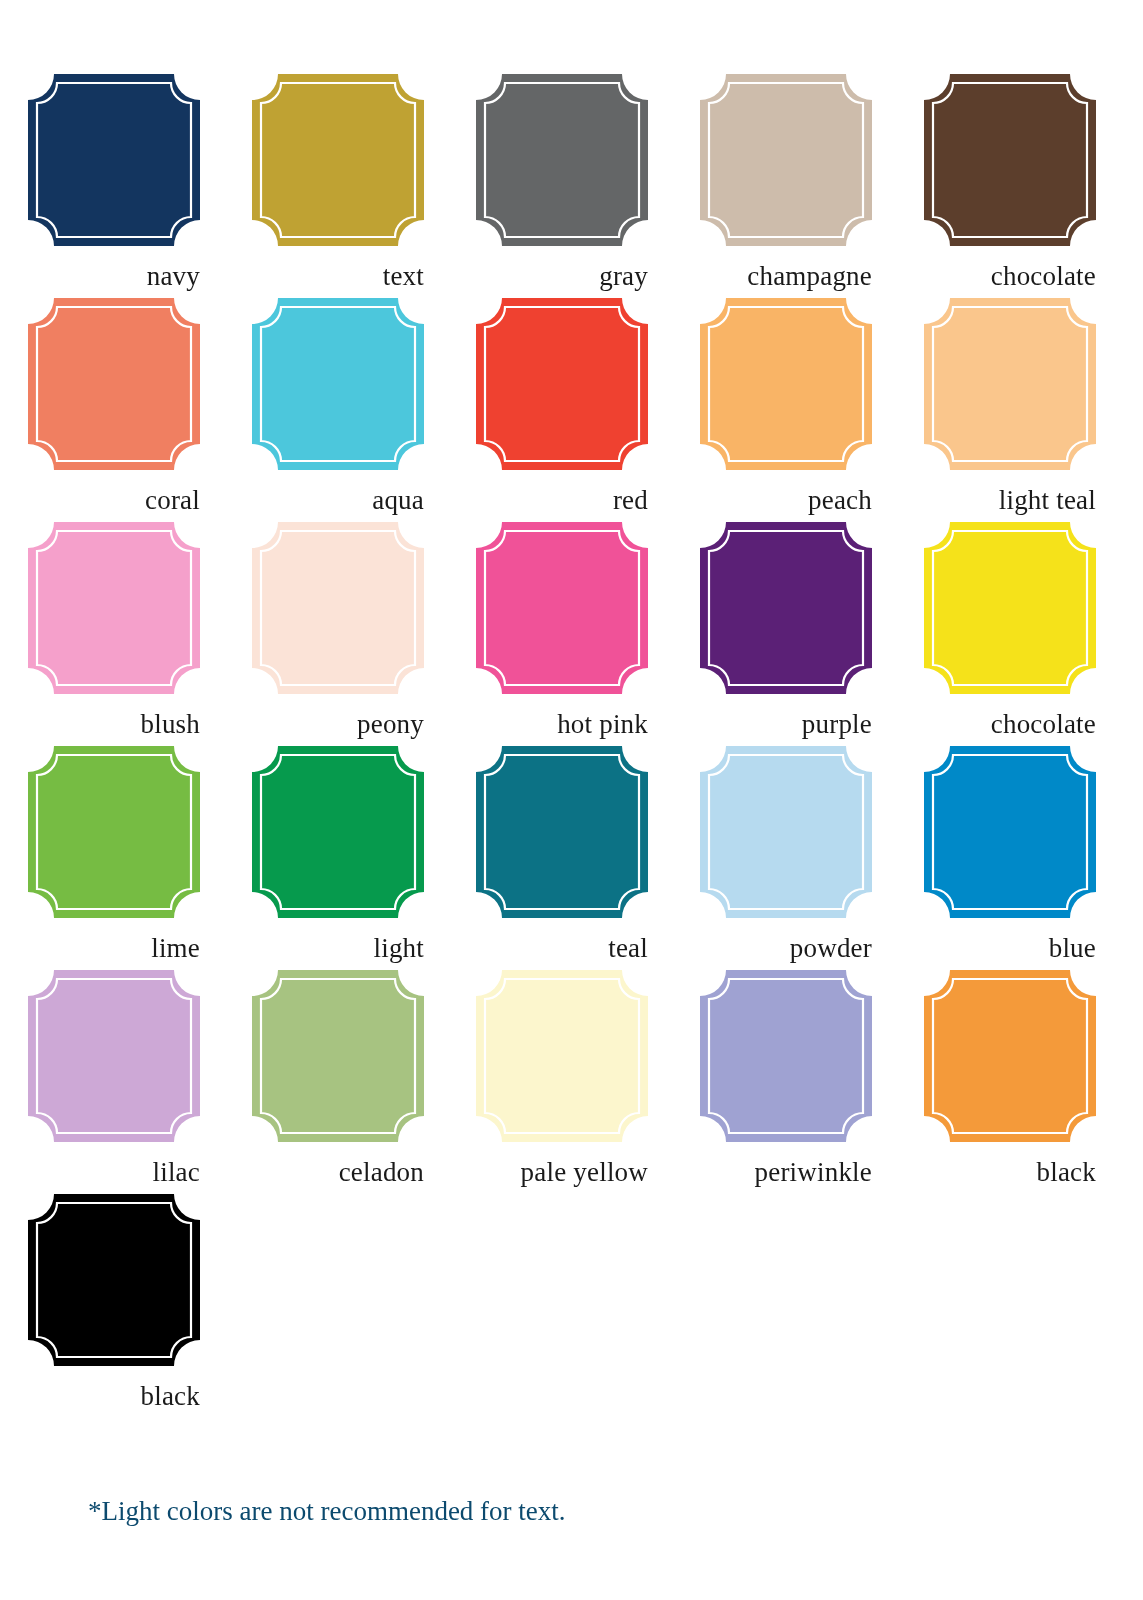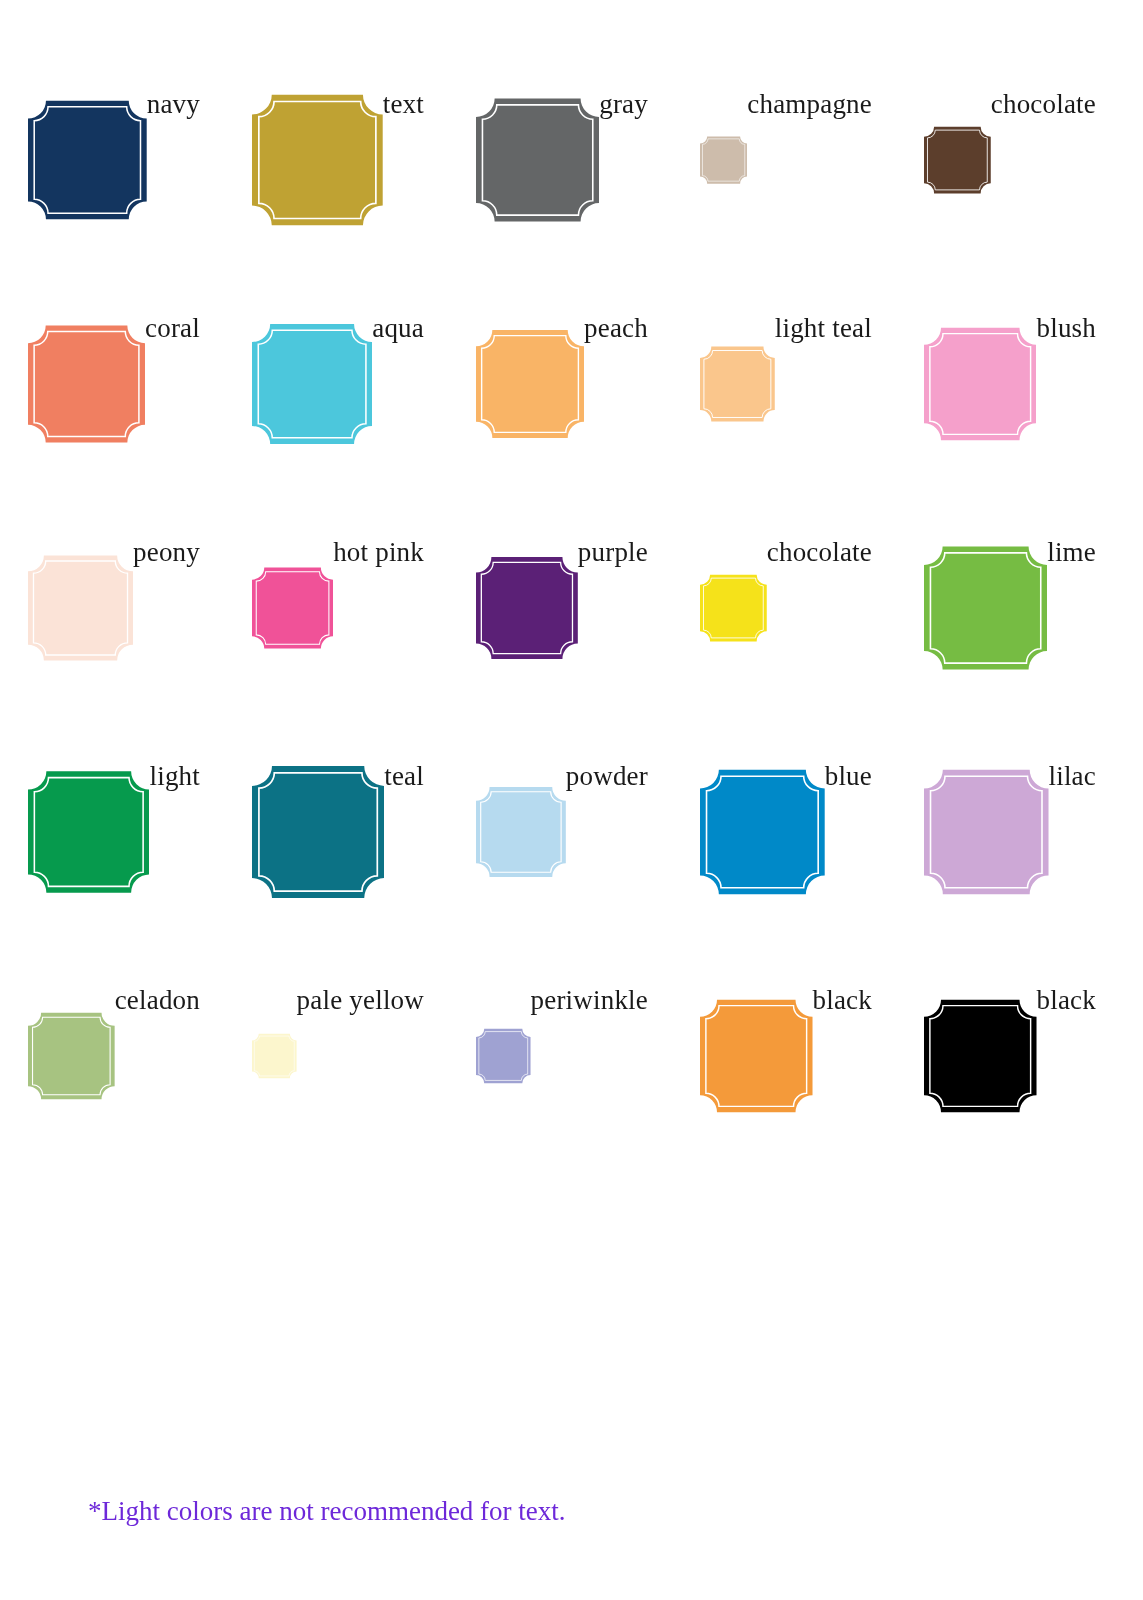--- a/index.html
+++ b/index.html
@@ -22,21 +22,22 @@
     width: 1090px;
     display: grid;
     grid-template-columns: repeat(5, 172px);
     column-gap: 52px;
     row-gap: 0;
   }
   .swatch-cell {
     width: 172px;
     height: 224px;
     display: flex;
-    align-items: flex-start;
+    flex-direction: column;
+    align-items: flex-end;
   }
   .swatch-plaque {
     width: 172px;
     height: 172px;
     display: block;
   }
   .swatch-label {
     margin-top: 14px;
     font-size: 27px;
     line-height: 32px;
@@ -44,21 +45,21 @@
     text-align: center;
     white-space: nowrap;
     letter-spacing: 0.2px;
   }
   #footnote {
     position: absolute;
     left: 88px;
     top: 1494px;
     font-size: 27px;
     line-height: 34px;
-    color: #6d28d9;
+    color: #0c4a6e;
     white-space: nowrap;
   }
 </style>
 </head>
 <body>
 
 <div id="palette-grid">
     <div class="swatch-cell">
       <svg class="swatch-plaque" viewBox="0 0 172 172">
         <path d="M 26 0 L 146 0 A 26 26 0 0 0 172 26 L 172 146 A 26 26 0 0 0 146 172 L 26 172 A 26 26 0 0 0 0 146 L 0 26 A 26 26 0 0 0 26 0 Z" fill="#13355F"></path>
@@ -103,20 +104,27 @@
     </div>
     <div class="swatch-cell">
       <svg class="swatch-plaque" viewBox="0 0 172 172">
         <path d="M 26 0 L 146 0 A 26 26 0 0 0 172 26 L 172 146 A 26 26 0 0 0 146 172 L 26 172 A 26 26 0 0 0 0 146 L 0 26 A 26 26 0 0 0 26 0 Z" fill="#4CC7DC"></path>
         <path d="M 29 9 L 143 9 A 20 20 0 0 0 163 29 L 163 143 A 20 20 0 0 0 143 163 L 29 163 A 20 20 0 0 0 9 143 L 9 29 A 20 20 0 0 0 29 9 Z" fill="none" stroke="#ffffff" stroke-width="2.2"></path>
       </svg>
       <div class="swatch-label">aqua</div>
     </div>
     <div class="swatch-cell">
       <svg class="swatch-plaque" viewBox="0 0 172 172">
+        <path d="M 26 0 L 146 0 A 26 26 0 0 0 172 26 L 172 146 A 26 26 0 0 0 146 172 L 26 172 A 26 26 0 0 0 0 146 L 0 26 A 26 26 0 0 0 26 0 Z" fill="#EF4130"></path>
+        <path d="M 29 9 L 143 9 A 20 20 0 0 0 163 29 L 163 143 A 20 20 0 0 0 143 163 L 29 163 A 20 20 0 0 0 9 143 L 9 29 A 20 20 0 0 0 29 9 Z" fill="none" stroke="#ffffff" stroke-width="2.2"></path>
+      </svg>
+      <div class="swatch-label">red</div>
+    </div>
+    <div class="swatch-cell">
+      <svg class="swatch-plaque" viewBox="0 0 172 172">
         <path d="M 26 0 L 146 0 A 26 26 0 0 0 172 26 L 172 146 A 26 26 0 0 0 146 172 L 26 172 A 26 26 0 0 0 0 146 L 0 26 A 26 26 0 0 0 26 0 Z" fill="#F9B466"></path>
         <path d="M 29 9 L 143 9 A 20 20 0 0 0 163 29 L 163 143 A 20 20 0 0 0 143 163 L 29 163 A 20 20 0 0 0 9 143 L 9 29 A 20 20 0 0 0 29 9 Z" fill="none" stroke="#ffffff" stroke-width="2.2"></path>
       </svg>
       <div class="swatch-label">peach</div>
     </div>
     <div class="swatch-cell">
       <svg class="swatch-plaque" viewBox="0 0 172 172">
         <path d="M 26 0 L 146 0 A 26 26 0 0 0 172 26 L 172 146 A 26 26 0 0 0 146 172 L 26 172 A 26 26 0 0 0 0 146 L 0 26 A 26 26 0 0 0 26 0 Z" fill="#FAC68C"></path>
         <path d="M 29 9 L 143 9 A 20 20 0 0 0 163 29 L 163 143 A 20 20 0 0 0 143 163 L 29 163 A 20 20 0 0 0 9 143 L 9 29 A 20 20 0 0 0 29 9 Z" fill="none" stroke="#ffffff" stroke-width="2.2"></path>
       </svg>

